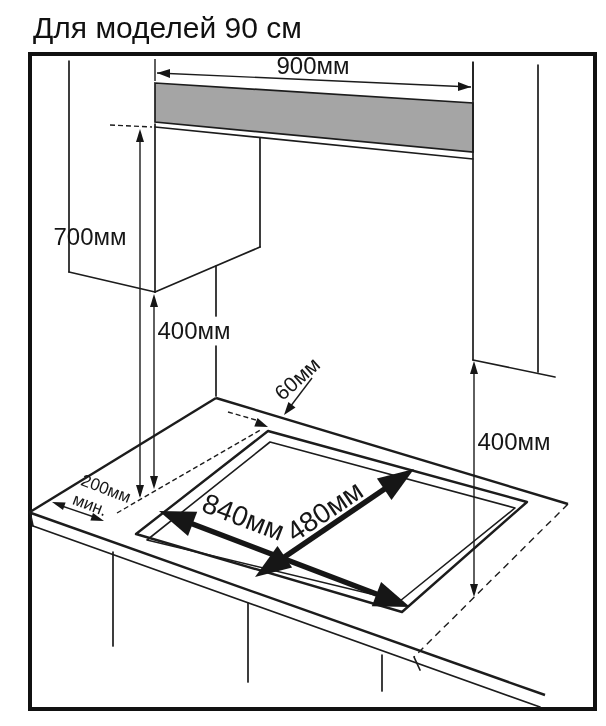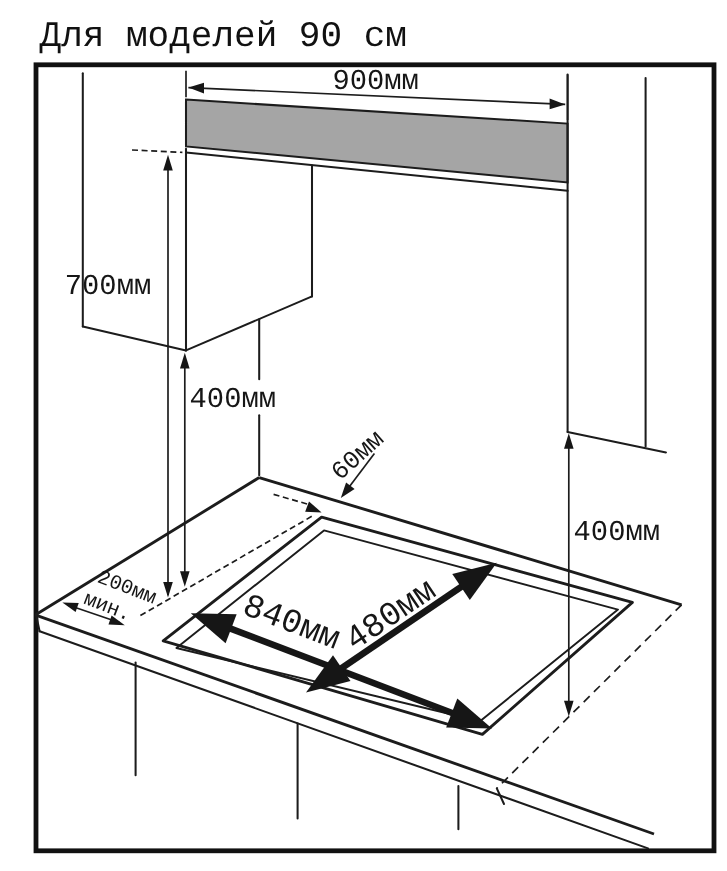--- a/index.html
+++ b/index.html
@@ -1,17 +1,17 @@
 <!DOCTYPE html>
 <html><head>
 <meta charset="utf-8">
 <style>
   html,body{margin:0;padding:0;background:#ffffff;}
   .page{position:relative;width:606px;height:726px;background:#fff;overflow:hidden;
-        font-family:Liberation Mono, monospace;}
+        font-family:Liberation Sans, sans-serif;}
   svg{display:block}
   .ln{stroke:#1c1c1c;stroke-width:1.7;fill:none;stroke-linecap:round;}
   .thin{stroke:#1c1c1c;stroke-width:1.4;fill:none;}
   .bold{stroke:#1c1c1c;stroke-width:2.4;fill:none;stroke-linejoin:round;}
   .rim{stroke:#1c1c1c;stroke-width:1.6;fill:none;stroke-linejoin:round;}
   .shaft{stroke:#161616;stroke-width:5.5;fill:none;}
   .head{fill:#161616;stroke:none;}
   .dash{stroke-dasharray:7 5;}
   .dash2{stroke-dasharray:5 3;}
   text{fill:#161616;}

